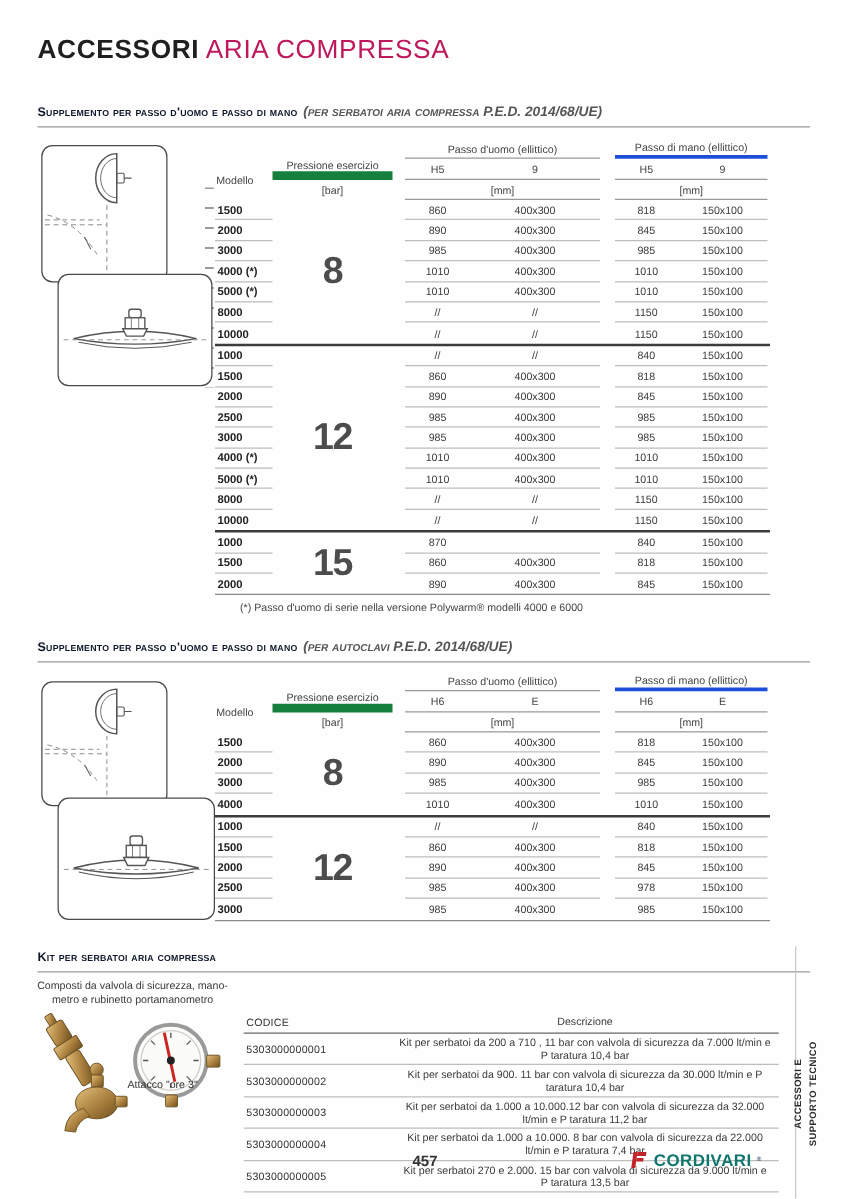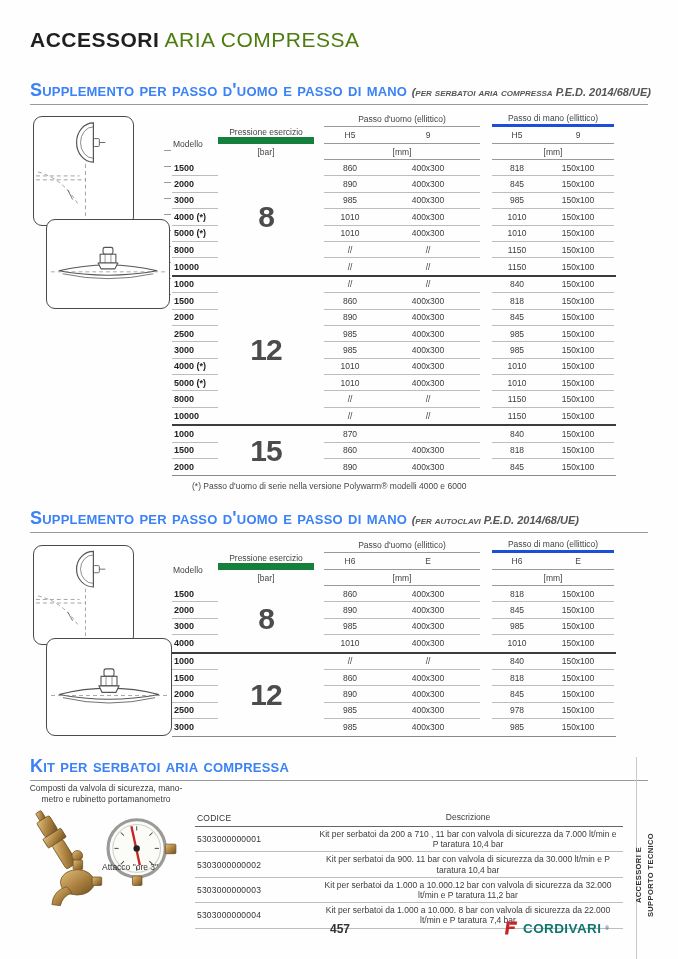--- a/index.html
+++ b/index.html
@@ -7,28 +7,28 @@
   body {
     position:relative; background:#fefefe; overflow:hidden;
     font-family:"Liberation Sans", sans-serif; color:#2e2e2e;
     -webkit-font-smoothing:antialiased;
   }
   .abs { position:absolute; }
 
   
   .title { left:30px; top:28px; font-size:21px; letter-spacing:.5px; color:#1f1f1f; }
   .t-bold { font-weight:800; }
-  .t-light { font-weight:400; color:#4d7c0f; }
+  .t-light { font-weight:400; color:#be185d; }
 
   
   .sec-head {
     left:30px; width:618px; border-bottom:1px solid #9a9a9a; padding-bottom:3px;
     font-variant:small-caps; white-space:nowrap;
   }
-  .sh-main { font-size:18px; font-weight:800; color:#3b82f6; letter-spacing:.2px; }
+  .sh-main { font-size:10px; font-weight:800; color:#0f172a; letter-spacing:.2px; }
   .sh-note { font-size:11px; font-style:italic; font-weight:600; color:#555; }
 
   
   .suptable { width:444px; font-size:8.5px; color:#3b3b3b; }
   .sup-header {
     display:grid;
     grid-template-columns:46px 96px 10px 52px 104px 12px 50px 72px;
     grid-template-rows:15px 17px 16px;
   }
   .sup-header > div { display:flex; align-items:center; justify-content:center; color:#444; }
@@ -573,20 +573,24 @@
         <div class="kdesc">Kit per serbatoi da 900. 11 bar con valvola di sicurezza da 30.000 lt/min e P taratura 10,4 bar</div>
       </div>
       <div class="krow">
         <div class="kcode">5303000000003</div>
         <div class="kdesc">Kit per serbatoi da 1.000 a 10.000.12 bar con valvola di sicurezza da 32.000 lt/min e P taratura 11,2 bar</div>
       </div>
       <div class="krow">
         <div class="kcode">5303000000004</div>
         <div class="kdesc">Kit per serbatoi da 1.000 a 10.000. 8 bar con valvola di sicurezza da 22.000 lt/min e P taratura 7,4 bar</div>
       </div>
+      <div class="krow">
+        <div class="kcode">5303000000005</div>
+        <div class="kdesc">Kit per serbatoi 270 e 2.000. 15 bar con valvola di sicurezza da 9.000 lt/min e P taratura 13,5 bar</div>
+      </div>
     </div>
 </div>
 
 <div class="abs pagenum">457</div>
 
 <div class="abs logo">
   <svg width="16" height="16" viewBox="0 0 20 20">
     <g transform="skewX(-8)" fill="#c5232b">
       <rect x="5" y="2" width="4" height="16"></rect>
       <rect x="9" y="2" width="9" height="4"></rect>

